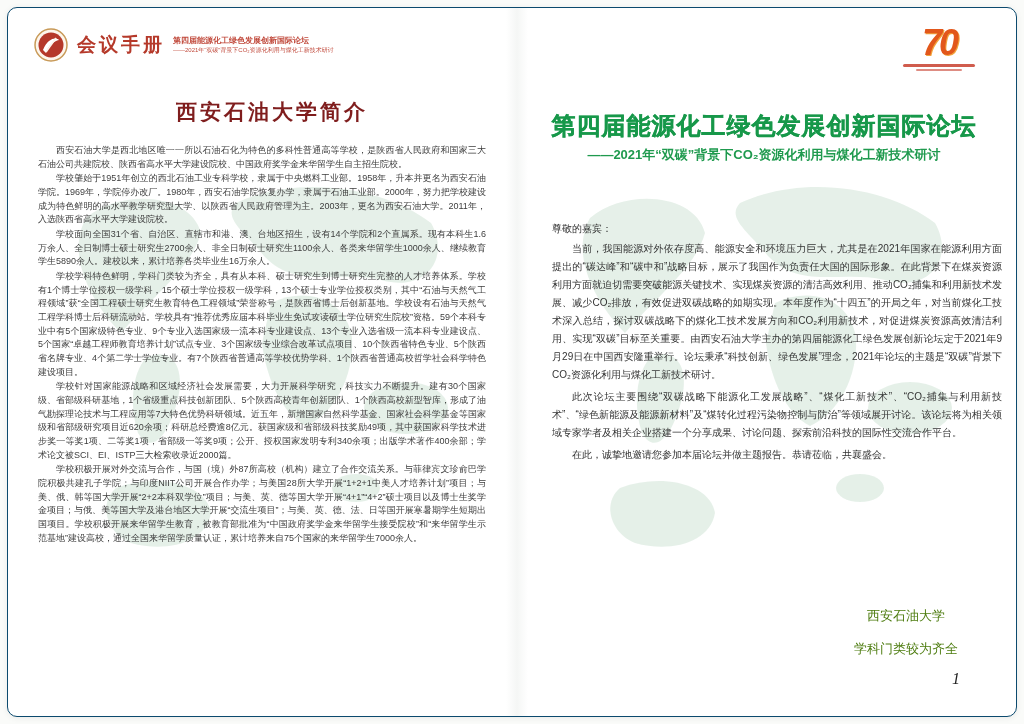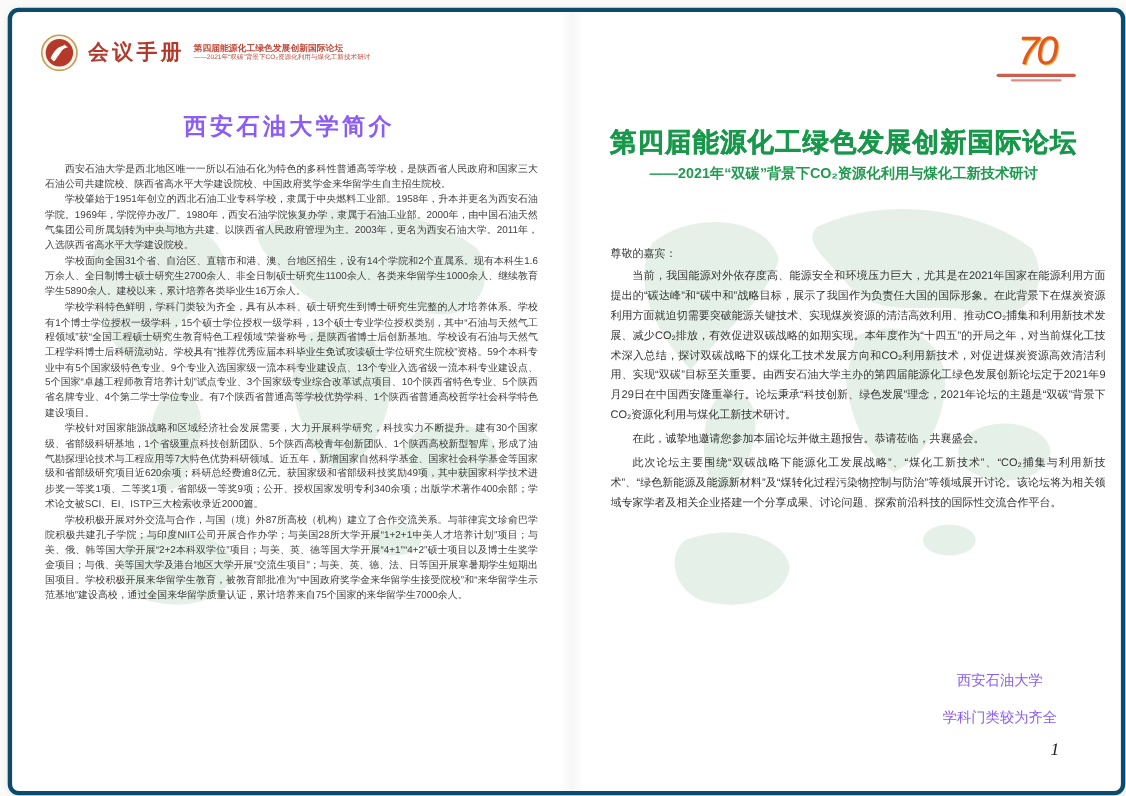--- a/index.html
+++ b/index.html
@@ -1,52 +1,52 @@
 <!DOCTYPE html>
 <html><head>
 <meta charset="utf-8">
 <style>
   html,body{margin:0;padding:0;width:1024px;height:724px;background:#fafbf9;overflow:hidden;
     font-family:"Liberation Sans","DejaVu Sans",sans-serif;}
   .spread{position:absolute;left:7px;top:7px;width:1008px;height:708px;background:#ffffff;
-    border:4px solid #0c4a6e;border-radius:10px;overflow:hidden;box-shadow:0 1px 6px rgba(0,0,0,.07);}
+    border:1px solid #0c4a6e;border-radius:10px;overflow:hidden;box-shadow:0 1px 6px rgba(0,0,0,.07);}
   .gutter{position:absolute;left:498px;top:0;width:22px;height:100%;pointer-events:none;
     background:linear-gradient(90deg,rgba(0,0,0,0),rgba(110,130,115,.07) 50%,rgba(0,0,0,0));}
   .page{position:absolute;top:0;width:504px;height:708px;}
   .page-left{left:0;} .page-right{left:504px;}
   .watermark{position:absolute;left:18px;top:150px;width:470px;height:500px;opacity:.5;pointer-events:none;}
   
   .brand{position:absolute;left:26px;top:20px;display:flex;align-items:center;}
   .emblem{width:34px;height:34px;flex:0 0 34px;}
   .brand-title{margin-left:9px;font-size:19px;font-weight:bold;color:#b5392a;letter-spacing:3px;white-space:nowrap;}
   .brand-sub{margin-left:8px;color:#c14a3c;line-height:1.35;}
   .brand-sub .l1{font-size:8px;font-weight:bold;white-space:nowrap;}
   .brand-sub .l2{font-size:6px;white-space:nowrap;}
   
   .anniv{position:absolute;right:34px;top:16px;width:86px;text-align:center;}
-  .anniv-num{font-size:36px;line-height:38px;font-weight:400;font-style:italic;color:#e2571b;
+  .anniv-num{font-size:36px;line-height:38px;font-weight:700;font-style:italic;color:#e2571b;
     text-shadow:1px 1px 0 #f2a33c;letter-spacing:-3px;}
   .anniv-bar{height:3px;background:#c8402e;border-radius:2px;margin:2px auto 0;width:72px;opacity:.85;}
   .anniv-bar.small{height:2px;width:46px;opacity:.6;}
   
-  .left-title{position:absolute;left:0;top:90px;width:100%;text-align:center;font-size:21px;
-    font-weight:bold;color:#8b5cf6;letter-spacing:3px;}
+  .left-title{position:absolute;left:12px;top:90px;width:100%;text-align:center;font-size:21px;
+    font-weight:bold;color:#7f1d1d;letter-spacing:3px;}
   .left-body{position:absolute;left:30px;top:136px;width:448px;height:560px;overflow:hidden;
     font-size:9px;line-height:1.52;color:#3d3d3d;text-align:justify;}
   .left-body p{margin:0 0 1px;text-indent:2em;}
   
   .right-title{position:absolute;left:16px;top:102px;width:472px;text-align:center;font-size:24px;
     font-weight:900;color:#17984a;letter-spacing:1px;-webkit-text-stroke:.4px #17984a;}
   .right-subtitle{position:absolute;left:16px;top:138px;width:472px;text-align:center;font-size:13px;
     font-weight:bold;color:#1f9a4e;}
   .right-body{position:absolute;left:40px;top:212px;width:450px;height:372px;overflow:hidden;
     font-size:10px;line-height:1.8;color:#333333;text-align:justify;}
   .right-body p{margin:0 0 4px;text-indent:2em;}
   .right-body p.salutation{text-indent:0;margin-bottom:2px;}
-  .signature{position:absolute;right:58px;top:592px;text-align:center;font-size:13px;color:#8b5cf6;line-height:2.5;}
+  .signature{position:absolute;right:58px;top:592px;text-align:center;font-size:13px;color:#4d7c0f;line-height:2.5;}
   .pageno{position:absolute;right:56px;bottom:28px;font-family:"Liberation Serif","DejaVu Serif",serif;
     font-style:italic;font-size:16px;color:#222;}
 </style>
 </head>
 <body>
 
 <div class="spread">
 
   <div class="page page-left">
     <svg class="watermark" viewBox="0 0 470 500" xmlns="http://www.w3.org/2000/svg">
@@ -72,21 +72,21 @@
       <div class="brand-sub">
         <div class="l1">第四届能源化工绿色发展创新国际论坛</div>
         <div class="l2">——2021年“双碳”背景下CO₂资源化利用与煤化工新技术研讨</div>
       </div>
     </div>
 
     <div class="left-title">西安石油大学简介</div>
 
     <div class="left-body">
       <p>西安石油大学是西北地区唯一一所以石油石化为特色的多科性普通高等学校，是陕西省人民政府和国家三大石油公司共建院校、陕西省高水平大学建设院校、中国政府奖学金来华留学生自主招生院校。</p>
-      <p>学校肇始于1951年创立的西北石油工业专科学校，隶属于中央燃料工业部。1958年，升本并更名为西安石油学院。1969年，学院停办改厂。1980年，西安石油学院恢复办学，隶属于石油工业部。2000年，由中国石油天然气集团公司所属划转为中央与地方共建、以陕西省人民政府管理为主。2003年，更名为西安石油大学。2011年，入选陕西省高水平大学建设院校。</p>
+      <p>学校肇始于1951年创立的西北石油工业专科学校，隶属于中央燃料工业部。1958年，升本并更名为西安石油学院。1969年，学院停办改厂。1980年，西安石油学院恢复办学，隶属于石油工业部。2000年，努力把学校建设成为特色鲜明的高水平教学研究型大学、以陕西省人民政府管理为主。2003年，更名为西安石油大学。2011年，入选陕西省高水平大学建设院校。</p>
       <p>学校面向全国31个省、自治区、直辖市和港、澳、台地区招生，设有14个学院和2个直属系。现有本科生1.6万余人、全日制博士硕士研究生2700余人、非全日制硕士研究生1100余人、各类来华留学生1000余人、继续教育学生5890余人。建校以来，累计培养各类毕业生16万余人。</p>
       <p>学校学科特色鲜明，学科门类较为齐全，具有从本科、硕士研究生到博士研究生完整的人才培养体系。学校有1个博士学位授权一级学科，15个硕士学位授权一级学科，13个硕士专业学位授权类别，其中“石油与天然气工程领域”获“全国工程硕士研究生教育特色工程领域”荣誉称号，是陕西省博士后创新基地。学校设有石油与天然气工程学科博士后科研流动站。学校具有“推荐优秀应届本科毕业生免试攻读硕士学位研究生院校”资格。59个本科专业中有5个国家级特色专业、9个专业入选国家级一流本科专业建设点、13个专业入选省级一流本科专业建设点、5个国家“卓越工程师教育培养计划”试点专业、3个国家级专业综合改革试点项目、10个陕西省特色专业、5个陕西省名牌专业、4个第二学士学位专业。有7个陕西省普通高等学校优势学科、1个陕西省普通高校哲学社会科学特色建设项目。</p>
       <p>学校针对国家能源战略和区域经济社会发展需要，大力开展科学研究，科技实力不断提升。建有30个国家级、省部级科研基地，1个省级重点科技创新团队、5个陕西高校青年创新团队、1个陕西高校新型智库，形成了油气勘探理论技术与工程应用等7大特色优势科研领域。近五年，新增国家自然科学基金、国家社会科学基金等国家级和省部级研究项目近620余项；科研总经费逾8亿元。获国家级和省部级科技奖励49项，其中获国家科学技术进步奖一等奖1项、二等奖1项，省部级一等奖9项；公开、授权国家发明专利340余项；出版学术著作400余部；学术论文被SCI、EI、ISTP三大检索收录近2000篇。</p>
       <p>学校积极开展对外交流与合作，与国（境）外87所高校（机构）建立了合作交流关系。与菲律宾文珍俞巴学院积极共建孔子学院；与印度NIIT公司开展合作办学；与美国28所大学开展“1+2+1中美人才培养计划”项目；与美、俄、韩等国大学开展“2+2本科双学位”项目；与美、英、德等国大学开展“4+1”“4+2”硕士项目以及博士生奖学金项目；与俄、美等国大学及港台地区大学开展“交流生项目”；与美、英、德、法、日等国开展寒暑期学生短期出国项目。学校积极开展来华留学生教育，被教育部批准为“中国政府奖学金来华留学生接受院校”和“来华留学生示范基地”建设高校，通过全国来华留学质量认证，累计培养来自75个国家的来华留学生7000余人。</p>
     </div>
   </div>
 
   <div class="page page-right">
     <svg class="watermark" viewBox="0 0 470 500" xmlns="http://www.w3.org/2000/svg">
       <g fill="#cde2d3">
@@ -105,22 +105,22 @@
       <div class="anniv-bar"></div>
       <div class="anniv-bar small"></div>
     </div>
 
     <div class="right-title">第四届能源化工绿色发展创新国际论坛</div>
     <div class="right-subtitle">——2021年“双碳”背景下CO₂资源化利用与煤化工新技术研讨</div>
 
     <div class="right-body">
       <p class="salutation">尊敬的嘉宾：</p>
       <p>当前，我国能源对外依存度高、能源安全和环境压力巨大，尤其是在2021年国家在能源利用方面提出的“碳达峰”和“碳中和”战略目标，展示了我国作为负责任大国的国际形象。在此背景下在煤炭资源利用方面就迫切需要突破能源关键技术、实现煤炭资源的清洁高效利用、推动CO₂捕集和利用新技术发展、减少CO₂排放，有效促进双碳战略的如期实现。本年度作为“十四五”的开局之年，对当前煤化工技术深入总结，探讨双碳战略下的煤化工技术发展方向和CO₂利用新技术，对促进煤炭资源高效清洁利用、实现“双碳”目标至关重要。由西安石油大学主办的第四届能源化工绿色发展创新论坛定于2021年9月29日在中国西安隆重举行。论坛秉承“科技创新、绿色发展”理念，2021年论坛的主题是“双碳”背景下CO₂资源化利用与煤化工新技术研讨。</p>
+      <p>此次论坛主要围绕“双碳战略下能源化工发展战略”、“煤化工新技术”、“CO₂捕集与利用新技术”、“绿色新能源及能源新材料”及“煤转化过程污染物控制与防治”等领域展开讨论。该论坛将为相关领域专家学者及相关企业搭建一个分享成果、讨论问题、探索前沿科技的国际性交流合作平台。</p>
       <p>在此，诚挚地邀请您参加本届论坛并做主题报告。恭请莅临，共襄盛会。</p>
-      <p>此次论坛主要围绕“双碳战略下能源化工发展战略”、“煤化工新技术”、“CO₂捕集与利用新技术”、“绿色新能源及能源新材料”及“煤转化过程污染物控制与防治”等领域展开讨论。该论坛将为相关领域专家学者及相关企业搭建一个分享成果、讨论问题、探索前沿科技的国际性交流合作平台。</p>
     </div>
 
     <div class="signature">
       <div>西安石油大学</div>
       <div>学科门类较为齐全</div>
     </div>
 
     <div class="pageno">1</div>
   </div>
 

